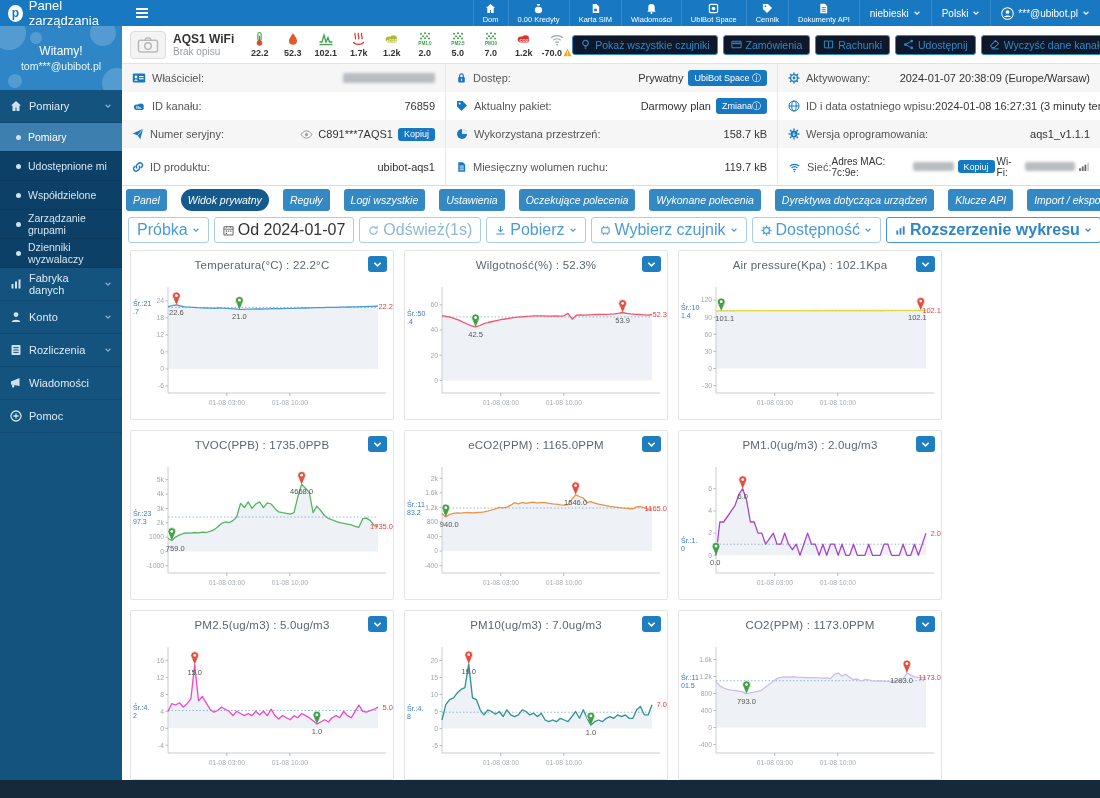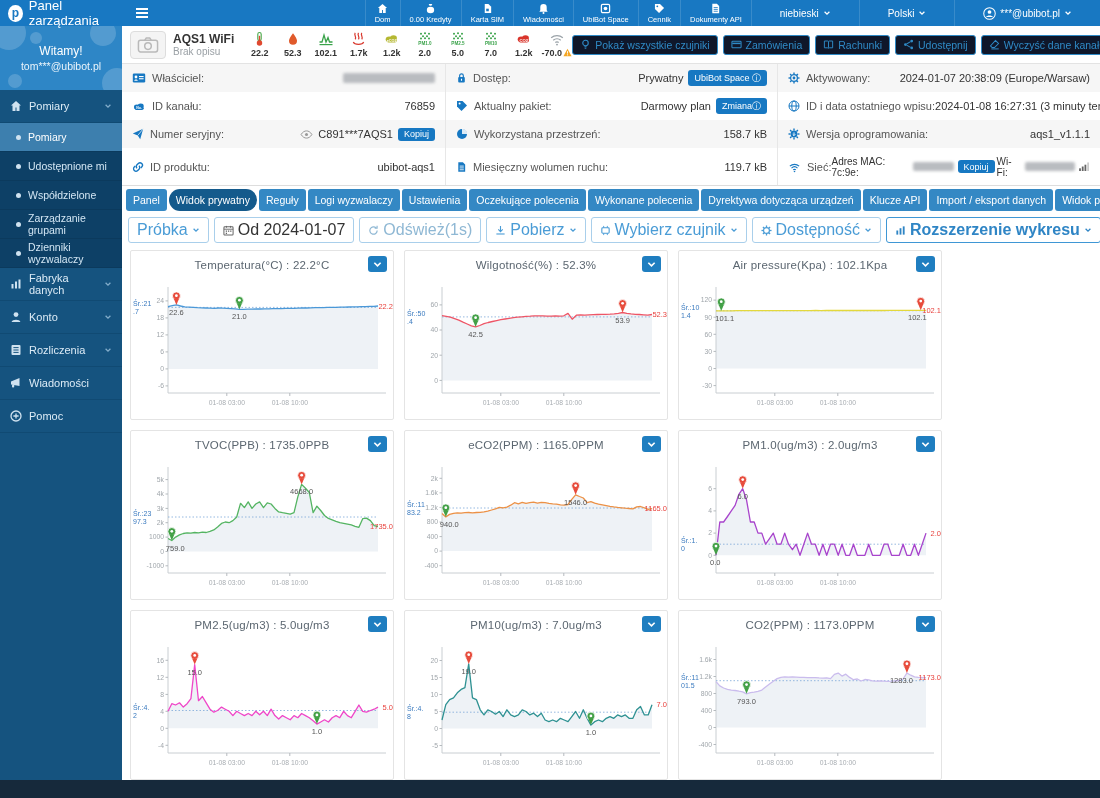--- a/index.html
+++ b/index.html
@@ -14,21 +14,21 @@
   #brand{display:flex;align-items:center;gap:6px;padding-left:8px;width:122px;flex:none;}
   #logo{width:17px;height:17px;border-radius:50%;background:#fff;color:#1878c2;font-weight:bold;
     font-size:12px;display:flex;align-items:center;justify-content:center;}
   #brand-label{font-size:13px;}
   #menu-toggle{margin-left:14px;display:flex;flex-direction:column;gap:2px;cursor:pointer;}
   #menu-toggle i{display:block;width:12px;height:2px;background:#fff;}
   #topbar-right{margin-left:auto;display:flex;align-items:center;height:100%;}
   .tnav-item{height:100%;padding:2px 9px;display:flex;flex-direction:column;align-items:center;
     justify-content:center;gap:1px;border-left:1px solid rgba(255,255,255,.14);cursor:pointer;}
   .tnav-item .tlab{font-size:7.5px;white-space:nowrap;}
-  .tsel{display:flex;align-items:center;gap:4px;padding:0 28px;font-size:10px;height:100%;
+  .tsel{display:flex;align-items:center;gap:4px;padding:0 10px;font-size:10px;height:100%;
     border-left:1px solid rgba(255,255,255,.14);cursor:pointer;white-space:nowrap;}
   
   #sidebar{position:absolute;left:0;top:26px;width:122px;bottom:18px;background:#15537f;color:#e8f1f8;z-index:20;}
   #side-banner{height:64px;background:#2e86c6;position:relative;overflow:hidden;
     display:flex;flex-direction:column;align-items:center;justify-content:center;gap:2px;}
   #side-banner .bub{position:absolute;border-radius:50%;background:rgba(255,255,255,.18);}
   #welcome{font-size:12px;color:#fff;z-index:2;}
   #side-user{font-size:10.5px;color:#eaf4fb;z-index:2;}
   .sm-item{display:flex;align-items:center;gap:7px;padding:0 10px;height:33px;font-size:11px;
     border-bottom:1px solid #104a73;cursor:pointer;color:#dcebf6;}
@@ -62,21 +62,21 @@
   .i-cell{display:flex;align-items:center;padding:0 10px;min-height:28px;border-left:1px solid #e7e7e7;
     font-size:11px;color:#333;}
   .i-cell:first-child{border-left:none;gap:12px;}
   .i-lab{display:flex;align-items:center;gap:6px;color:#555;white-space:nowrap;}
   .i-val{margin-left:auto;display:flex;align-items:center;gap:5px;text-align:right;white-space:nowrap;}
   .badge{background:#1778c2;color:#fff;font-size:9px;padding:1.5px 6px;border-radius:3px;cursor:pointer;white-space:nowrap;}
   .blur{display:inline-block;background:#b9bcc0;border-radius:2px;filter:blur(1.6px);}
   .net-lines{margin-left:auto;display:flex;flex-direction:row;align-items:flex-end;gap:2px;font-size:10px;}
   .net-line{display:flex;align-items:center;gap:4px;}
   
-  #tabs{display:flex;gap:2px;padding:3px 4px 2px 4px;flex-wrap:nowrap;}
+  #tabs{display:flex;gap:14px;padding:3px 4px 2px 4px;flex-wrap:nowrap;font-style:italic;}
   .tab{background:#3488c4;color:#fff;font-size:10.5px;padding:5px 7px;border-radius:3px;cursor:pointer;white-space:nowrap;}
   .tab.active{background:#145a8c;border-radius:11px;}
   
   #toolbar{display:flex;align-items:center;padding:4px 6px 4px 6px;}
   .tb-btn{display:flex;align-items:center;gap:4px;border:1px solid #a9cfeb;color:#4a9cd6;background:#fff;
     font-size:16px;padding:3px 8px;border-radius:3px;margin-right:5px;cursor:pointer;white-space:nowrap;
     font-family:"Liberation Sans",sans-serif;}
   .tb-btn.date{color:#333;border-color:#a9cfeb;}
   .tb-btn.muted{color:#8fb8d4;}
   .tb-btn.primary{border-color:#3f97d5;color:#2f85c5;font-weight:bold;}
@@ -777,21 +777,21 @@
             </span>
           </span>
         </div>
       </div>
     </div>
 
   <div id="tabs">
       <span class="tab">Panel</span>
       <span class="tab active">Widok prywatny</span>
       <span class="tab">Reguły</span>
-      <span class="tab">Logi wyzwalaczy</span>
+      <span class="tab">Logi wszystkie</span>
       <span class="tab">Ustawienia</span>
       <span class="tab">Oczekujące polecenia</span>
       <span class="tab">Wykonane polecenia</span>
       <span class="tab">Dyrektywa dotycząca urządzeń</span>
       <span class="tab">Klucze API</span>
       <span class="tab">Import / eksport danych</span>
       <span class="tab">Widok publiczny</span>
     </div>
 
   <div id="toolbar">

